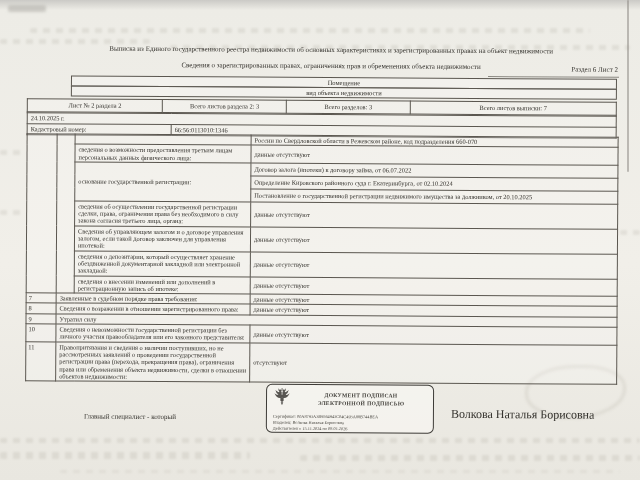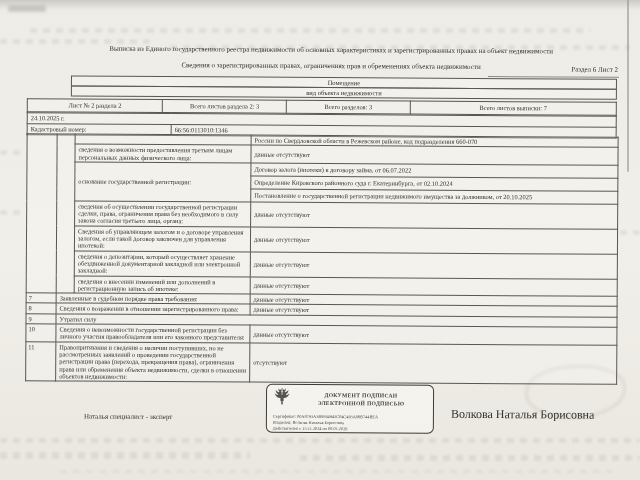--- a/index.html
+++ b/index.html
@@ -173,21 +173,21 @@
       <td>данные отсутствуют</td>
     </tr>
     <tr>
       <td class="num">11</td>
       <td colspan="2">Правопритязания и сведения о наличии поступивших, но не рассмотренных заявлений о проведении государственной регистрации права (перехода, прекращения права), ограничения права или обременения объекта недвижимости, сделки в отношении объектов недвижимости:</td>
       <td>отсутствуют</td>
     </tr>
   </tbody>
     </table>
 
-  <div class="sig-left">Наталья специалист - эксперт</div>
+  <div class="sig-left">Главный специалист - который</div>
   <div class="sig-right">Волкова Наталья Борисовна</div>
 
   <div class="stamp">
     <div class="stamp-head">
       <span>
         <svg width="18" height="20" viewBox="0 0 100 110" aria-hidden="true">
           <g fill="#565450">
             <path d="M48 55 Q20 62 8 30 Q22 43 30 37 Q17 31 13 12 Q28 27 36 23 Q27 14 30 2 Q40 18 48 23 Z"></path>
             <path d="M52 55 Q80 62 92 30 Q78 43 70 37 Q83 31 87 12 Q72 27 64 23 Q73 14 70 2 Q60 18 52 23 Z"></path>
             <circle cx="42" cy="15" r="6"></circle>

